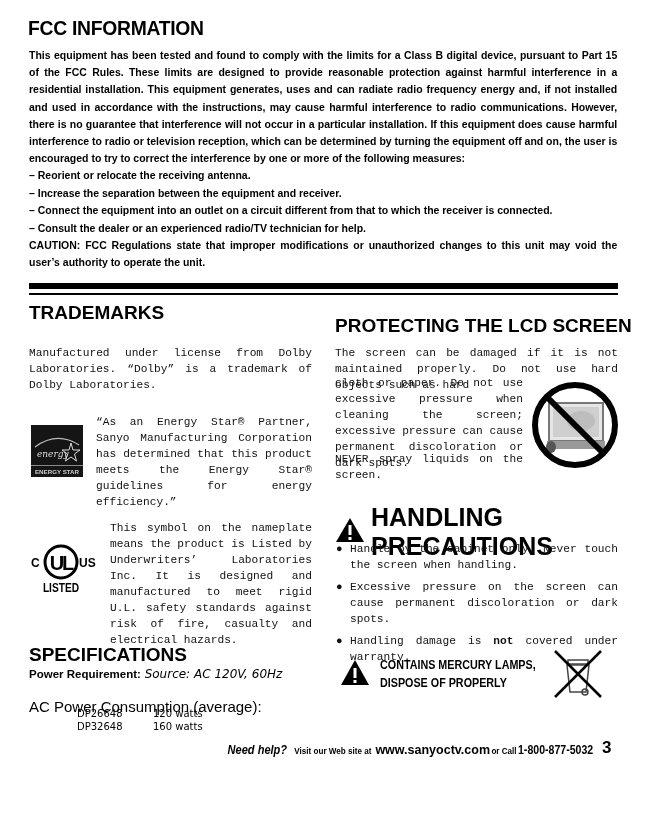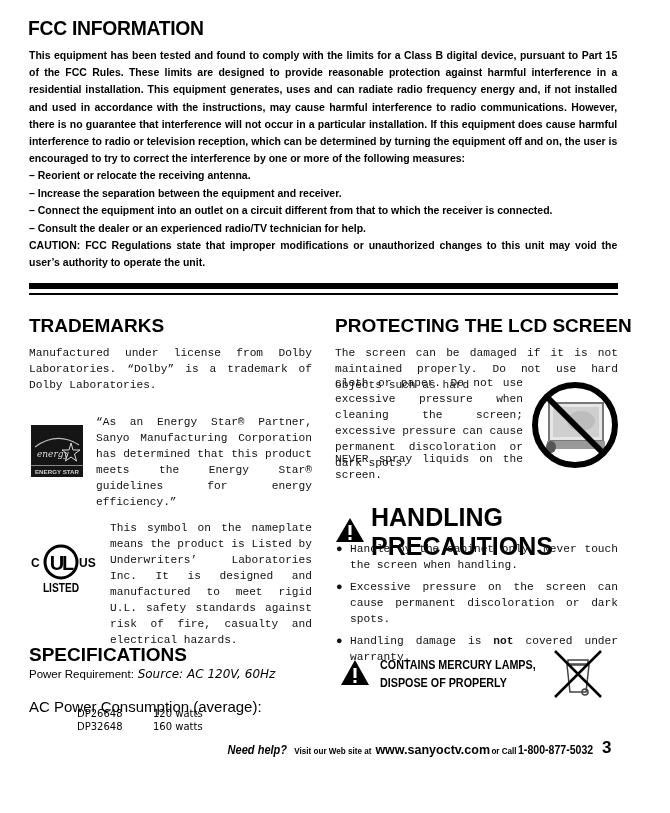--- a/index.html
+++ b/index.html
@@ -13,42 +13,42 @@
   .fcc-list { margin:0; padding:0; list-style:none; }
   .fcc-list li { margin:0 0 0 0; line-height:17.5px; }
 
   .rule-thick { left:29px; top:283px; width:589px; height:6px; background:#000; }
   .rule-thin { left:29px; top:293px; width:589px; height:2px; background:#000; }
 
   h2.sec { margin:0; font-family:"Liberation Sans", sans-serif; font-weight:bold; font-size:19px; letter-spacing:0px; }
 
   .para { font-family:Liberation Mono, monospace; font-size:11.2px; line-height:16px; text-align:justify; color:#111; }
 
-  .tm-title { left:29px; top:315px; }
+  .tm-title { left:29px; top:302px; }
   .tm-text { left:29px; top:345px; width:283px; }
   .energy-logo { left:31px; top:425px; width:52px; height:52px; background:#3b82f6; }
   .energy-text { left:96px; top:414px; width:216px; }
   .ul-logo { left:28px; top:537px; width:72px; height:60px; }
   .ul-text { left:110px; top:520px; width:202px; }
 
   .lcd-title { left:335px; top:315px; }
   .lcd-text1 { left:335px; top:345px; width:283px; }
   .lcd-text2 { left:335px; top:375px; width:188px; }
   .lcd-text3 { left:335px; top:451px; width:188px; }
   .lcd-icon { left:531px; top:381px; width:88px; height:88px; }
 
   .hp-title { left:335px; top:503px; display:flex; align-items:center; }
   .hp-title h2 { font-size:25px; margin-left:6px; }
   .hp-list { left:335px; top:541px; width:283px; margin:0; padding:0; list-style:none; }
   .hp-list li { position:relative; padding-left:15px; margin-bottom:6px; }
   .hp-list li .bullet { position:absolute; left:1px; top:0; font-size:11px; }
 
   .spec-title { left:29px; top:644px; }
   .spec-line1 { left:29px; top:667px; font-size:11.5px; font-family:"Liberation Sans", sans-serif; }
-  .spec-line1 b { font-weight:normal; }
+  .spec-line1 b { font-weight:bold; }
   .spec-line1 span.v { font-family:"DejaVu Sans", sans-serif; font-size:12px;font-style:italic; }
   .spec-line2 { left:29px; top:689px; font-size:15px; font-weight:normal; font-family:"Liberation Sans", sans-serif;margin-top:9px; }
   .spec-table { left:77px; top:708px; font-family:"DejaVu Sans", sans-serif; font-size:10px; line-height:12.5px; }
   .spec-table .row { display:flex; }
   .spec-table .m { width:76px; }
 
   .merc-warn { left:340px; top:659px; width:30px; height:27px; }
   .merc-text { left:380px; top:656px; font-family:"Liberation Sans", sans-serif; font-weight:bold; font-size:12.5px; line-height:18px; transform:scaleX(0.86); transform-origin:left top; }
   .weee { left:552px; top:648px; width:52px; height:52px; }
 

